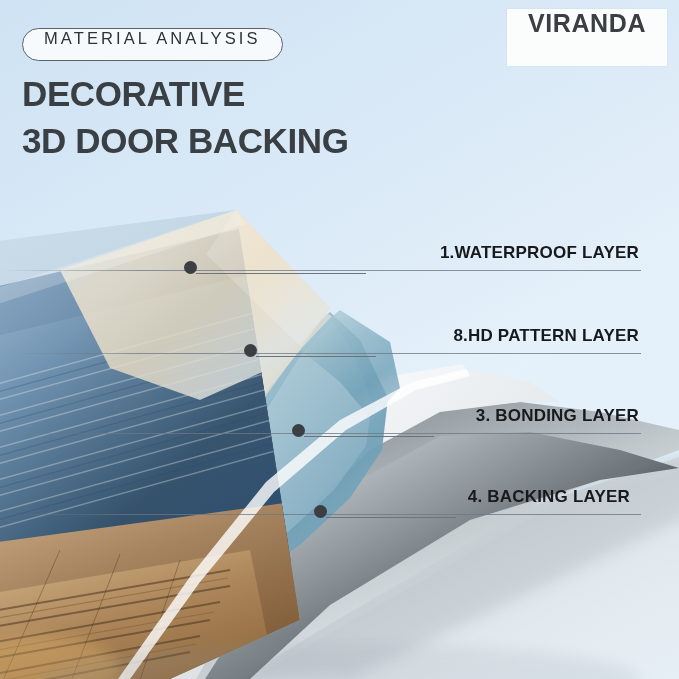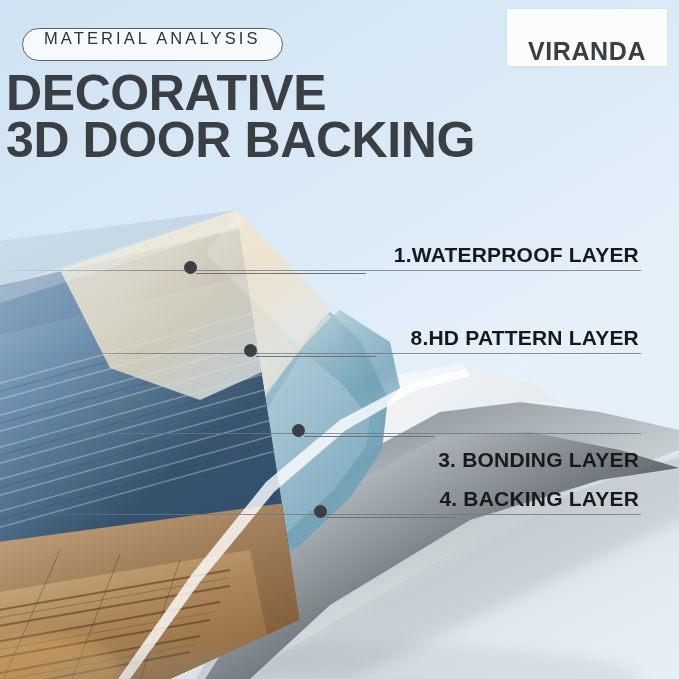--- a/index.html
+++ b/index.html
@@ -23,49 +23,49 @@
     padding:0 21px;
     border:1.6px solid #5d6268;
     border-radius:17px;
     background:#f6fafd;
     display:flex;align-items:flex-start;
     font-size:16.5px;letter-spacing:3.1px;
     color:#2f3336;font-weight:400;
     white-space:nowrap;
   }
   .title{
-    position:absolute;left:6px;top:70px;
+    position:absolute;left:22px;top:70px;
     width:470px;
-    font-size:50px;line-height:47px;
+    font-size:35px;line-height:47px;
     font-weight:bold;letter-spacing:-0.4px;
     color:#3a3f44;
   }
   .title .l2{display:block;}
 
   .logo-box{
     position:absolute;left:507px;top:9px;width:160px;height:57px;
     background:#fbfcfc;
-    display:flex;align-items:flex-end;justify-content:center;
+    display:flex;align-items:flex-start;justify-content:center;
     box-shadow:0 0 1px rgba(0,0,0,.13);
   }
   .logo-box span{
     font-size:25px;font-weight:bold;letter-spacing:.6px;color:#3a3f44;
   }
 
   
   .art{position:absolute;left:0;top:150px;width:679px;height:529px;}
   .art svg{display:block;}
 
   
   .callout{
     position:absolute;
     text-align:right;
     color:#17191c;
     font-weight:bold;
-    font-size:21px;
+    font-size:17px;
     letter-spacing:.2px;
     white-space:nowrap;
   }
   .callout .txt{display:inline-block;padding-right:2px;}
   .rule{
     position:absolute;height:1px;
     background:linear-gradient(90deg, rgba(120,130,140,0) 0%, rgba(110,120,132,.75) 22%, rgba(110,120,132,.8) 100%);
   }
   .leader{
     position:absolute;height:1px;
@@ -312,24 +312,24 @@
   <div class="rule" style="left:0px;  top:353px; width:641px;"></div>
   <div class="leader" style="left:256px;top:356px; width:120px;"></div>
   <div class="dot" style="left:244px;top:344px;"></div>
   <div class="callout" style="left:241px;top:326px;width:400px;">
     <span class="txt">8.HD PATTERN LAYER</span>
   </div>
 
   <div class="rule" style="left:0px;  top:433px; width:641px;"></div>
   <div class="leader" style="left:304px;top:436px; width:130px;"></div>
   <div class="dot" style="left:292px;top:424px;"></div>
-  <div class="callout" style="left:241px;top:406px;width:400px;margin-top:42px;">
+  <div class="callout" style="left:241px;top:406px;width:400px;">
     <span class="txt">3. BONDING LAYER</span>
   </div>
 
   <div class="rule" style="left:0px;  top:514px; width:641px;"></div>
   <div class="leader" style="left:326px;top:517px; width:130px;"></div>
   <div class="dot" style="left:314px;top:505px;"></div>
-  <div class="callout" style="left:241px;top:487px;width:400px;text-decoration:underline;">
+  <div class="callout" style="left:232px;top:487px;width:400px;text-decoration:underline;">
     <span class="txt">4. BACKING LAYER</span>
   </div>
 
 </div>
 
 </body></html>

